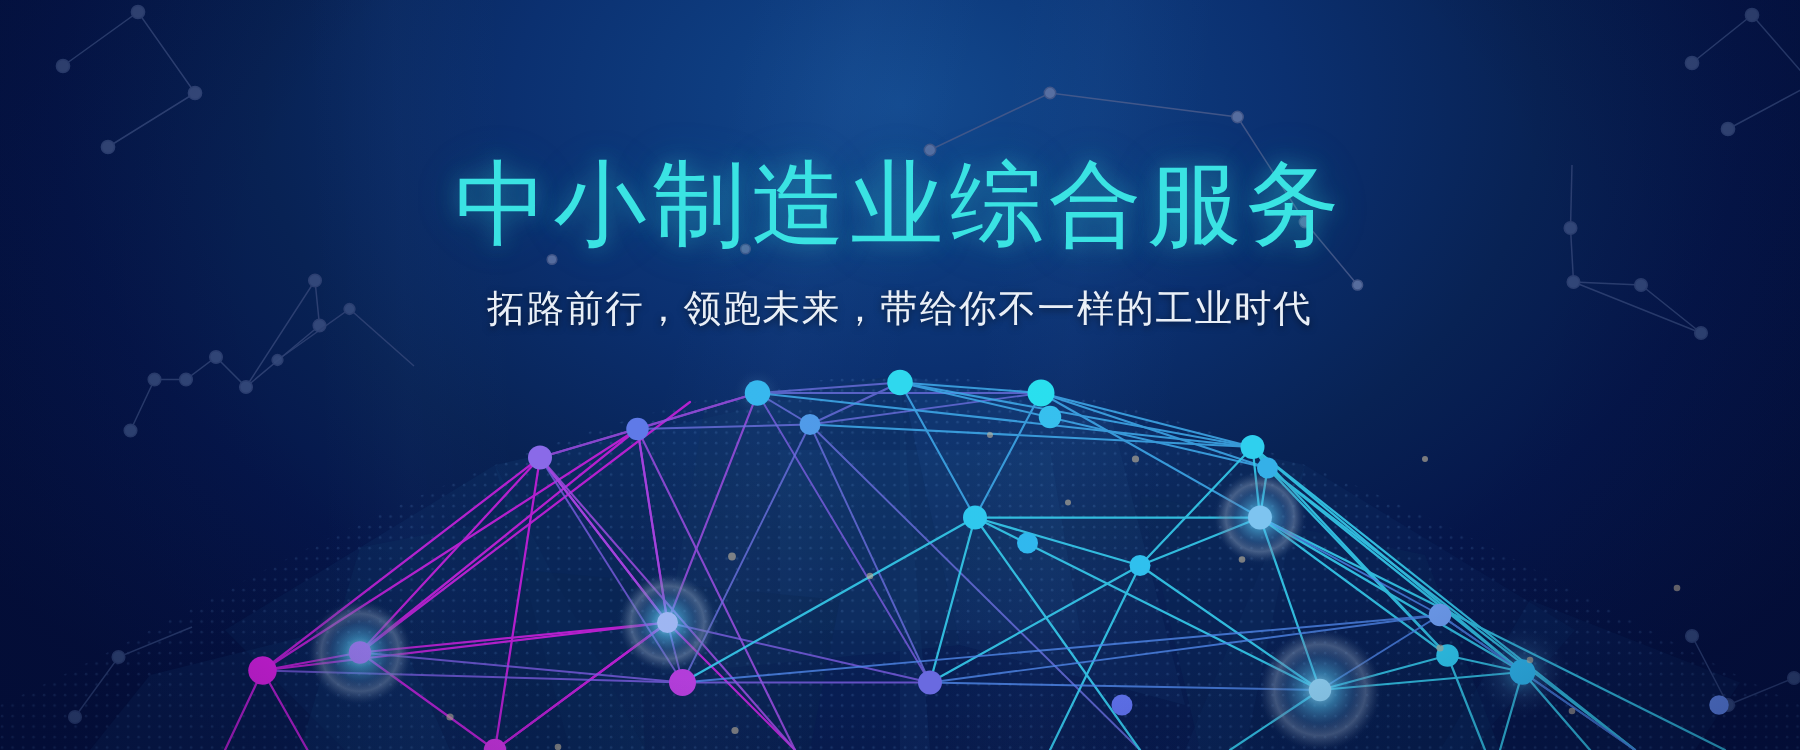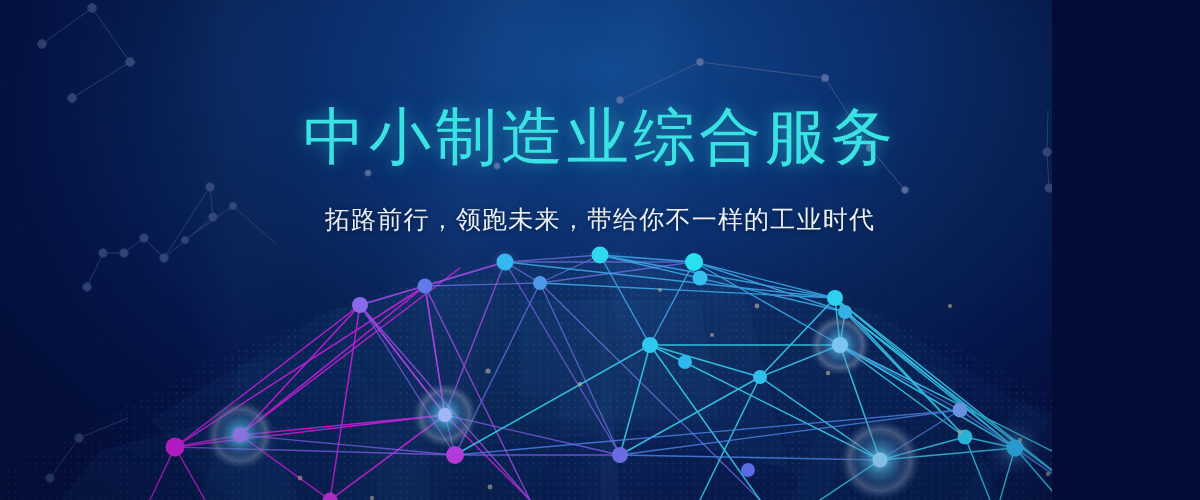--- a/index.html
+++ b/index.html
@@ -4,21 +4,21 @@
 <title>中小制造业综合服务</title>
 <style>
   * { margin:0; padding:0; box-sizing:border-box; }
   html, body {
     width:1200px; height:500px; overflow:hidden;
     background:#030c36;
     font-family:"Liberation Sans","DejaVu Sans",sans-serif;
   }
   #banner {
     position:relative;
-    width:1052px; height:500px;
+    width:1200px; height:500px;
     overflow:hidden;
     background:
       radial-gradient(ellipse 760px 520px at 600px 70px,
          #134a8f 0%, #0e3d80 16%, #0b3070 34%, #082254 56%, #05164a 74%, #04103e 100%),
       #04103e;
     padding-left: 20px;
   }
   
   #sheen {
     position:absolute; inset:0;
@@ -43,21 +43,21 @@
     margin-top:104px;
     font-size:62px;
     line-height:66px;
     letter-spacing:4px;
     font-weight:300;
     color:#3ae3e3;
     text-shadow:0 0 14px rgba(58,227,227,0.40), 0 0 34px rgba(40,190,220,0.22);
     white-space:nowrap;
   }
   #sub-title {
-    margin-top:34px;
+    margin-top:21px;
     font-size:25px;
     line-height:30px;
     letter-spacing:1.2px;
     font-weight:400;
     color:#e9eff7;
     text-shadow:0 1px 5px rgba(0,0,0,0.55);
     white-space:nowrap;
   }
 </style>
 </head>

